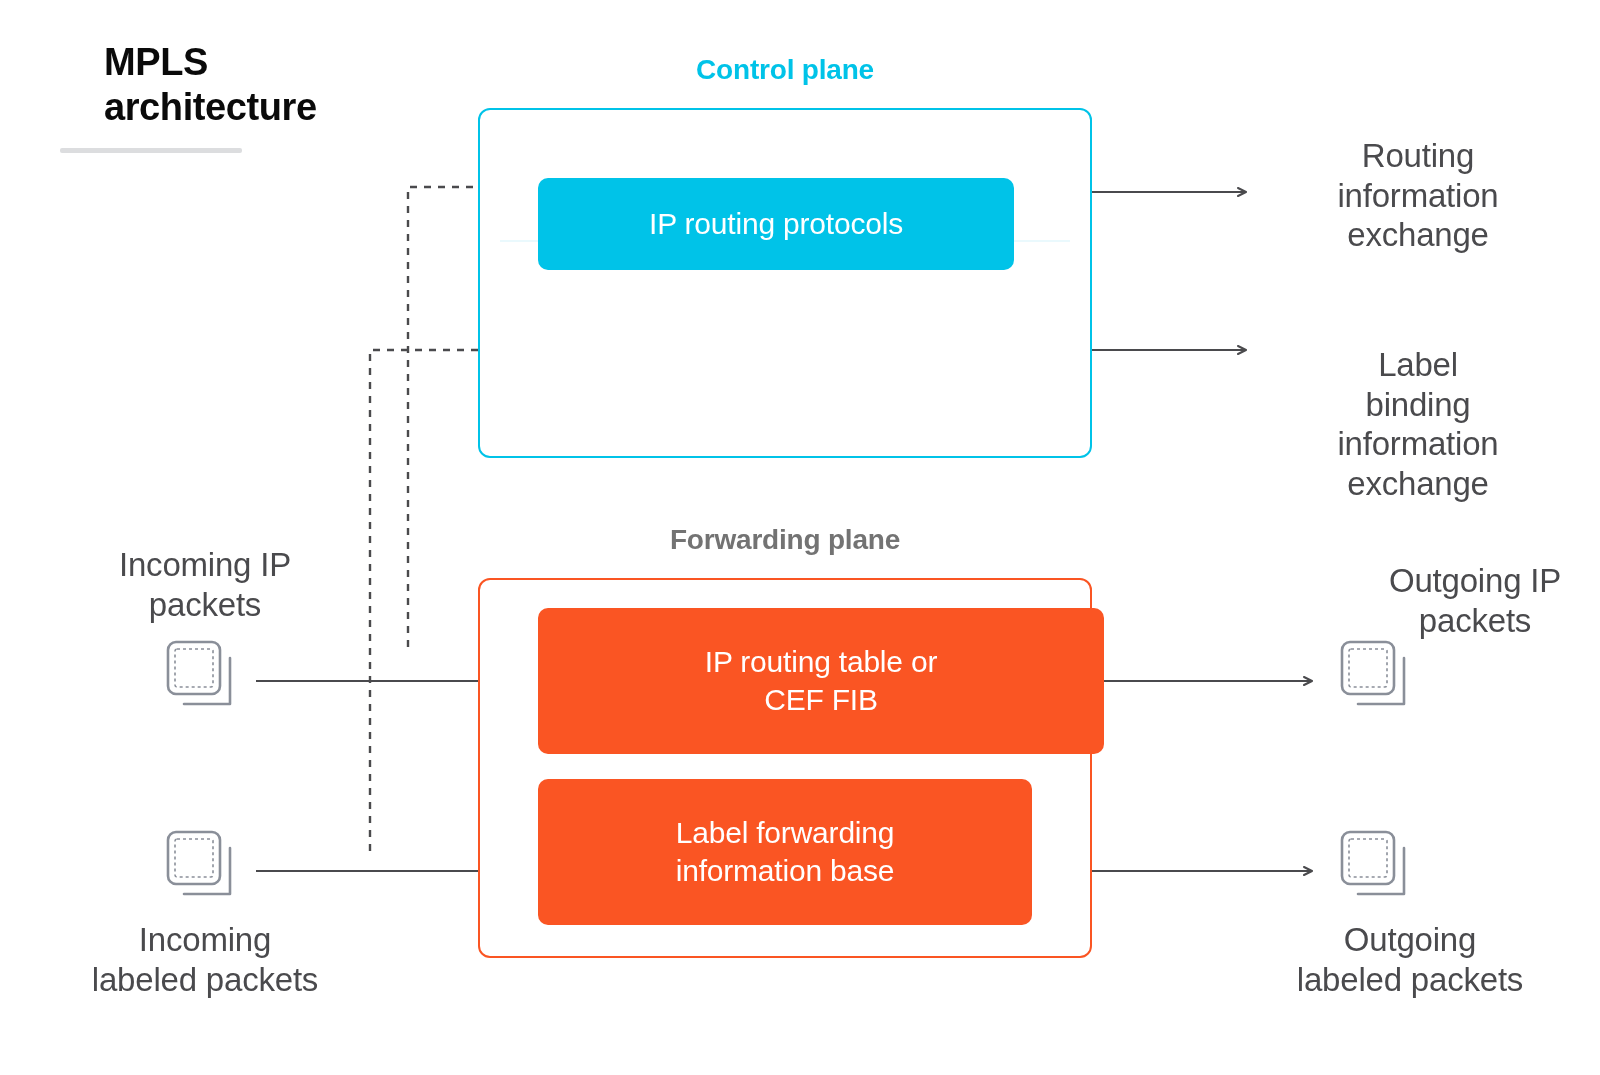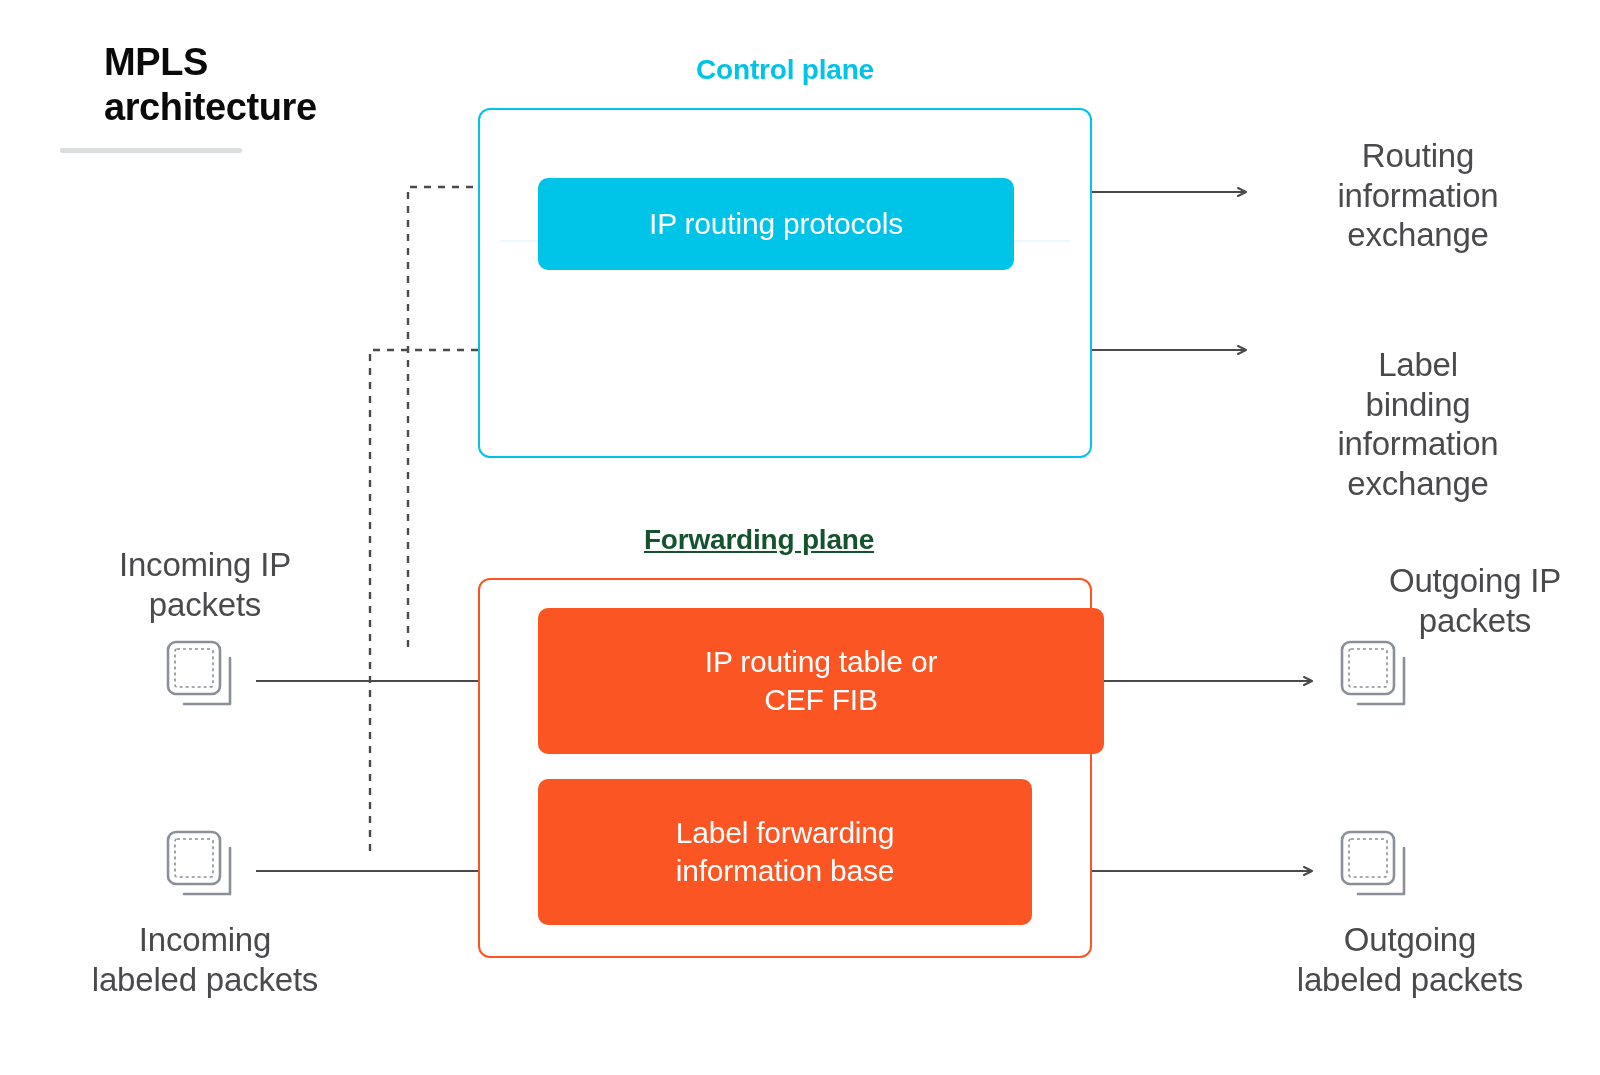--- a/index.html
+++ b/index.html
@@ -51,24 +51,23 @@
     letter-spacing: -0.2px;
     text-align: center;
     width: 614px;
   }
   #control-plane-heading {
     left: 478px;
     top: 54px;
     color: #00c3e8;
   }
   #forwarding-plane-heading {
-    left: 452px;
+    left: 478px;
     top: 524px;
-    color: #14532d;
-    text-decoration: underline;
+    color: #737373;
   }
 
   
   .plane-box {
     position: absolute;
     box-sizing: border-box;
     border-radius: 12px;
     background: #ffffff;
   }
   #control-plane-box {

